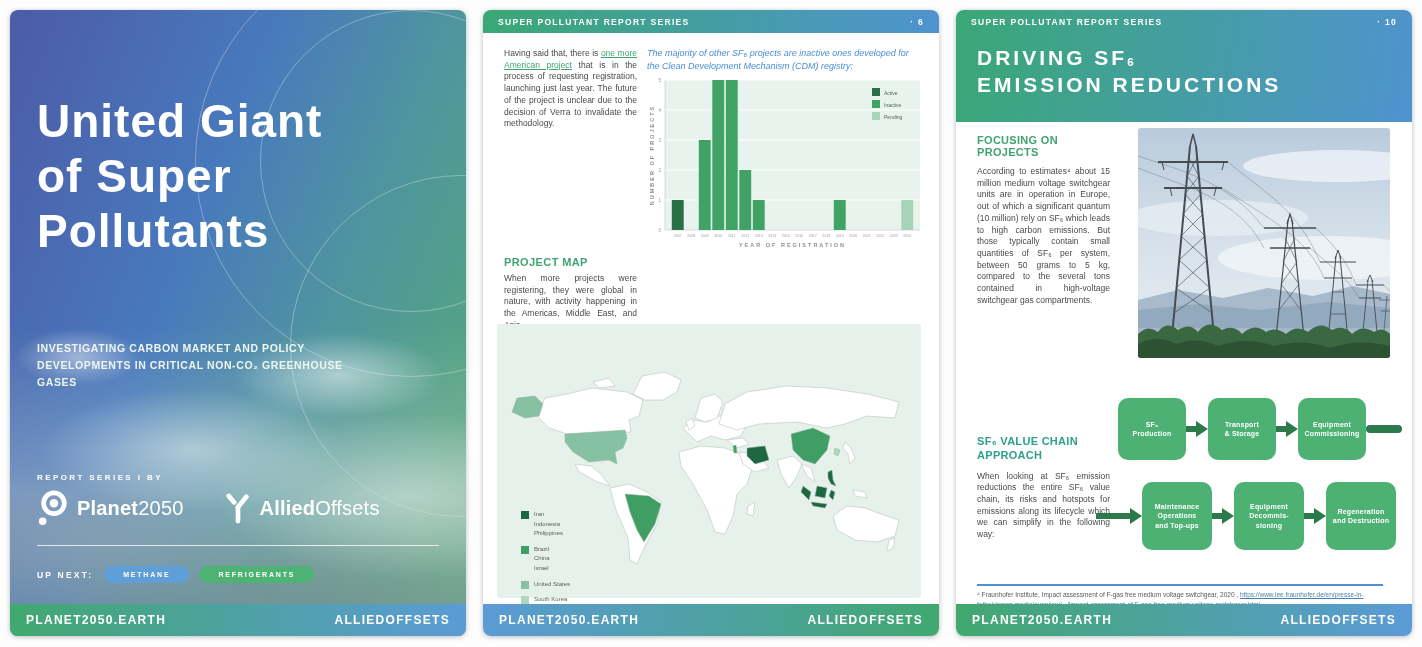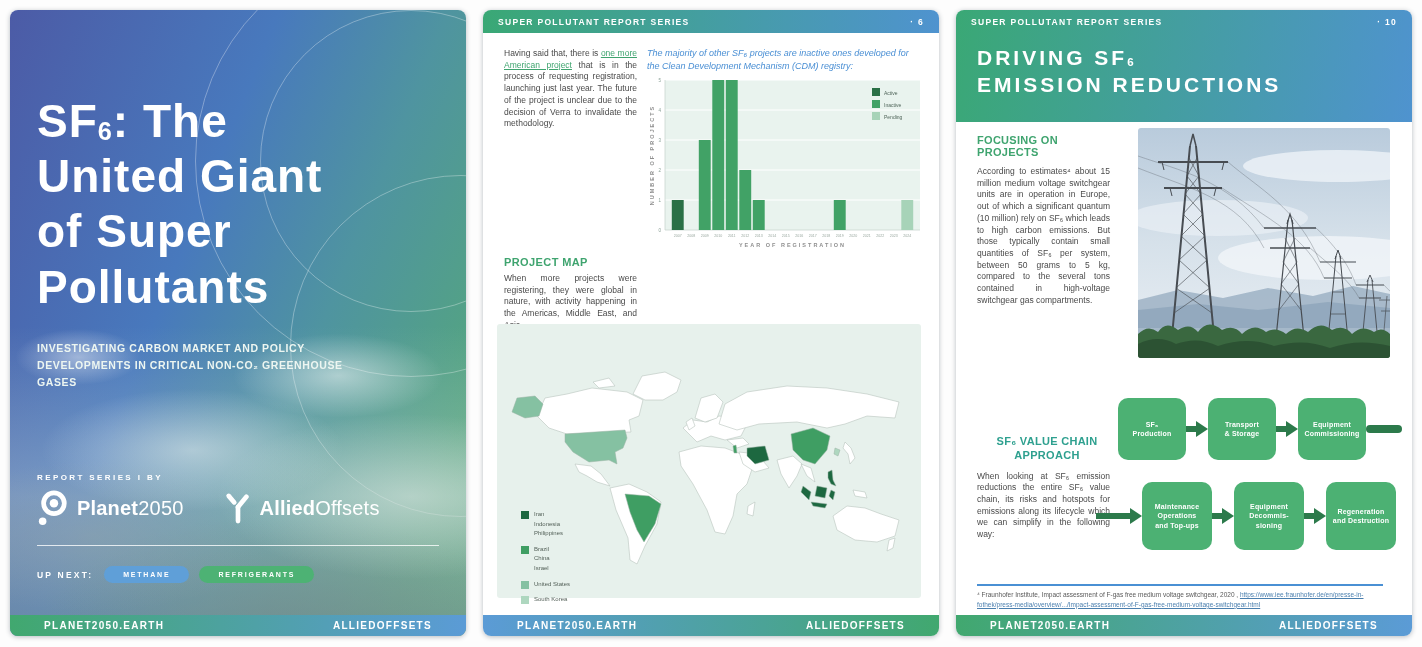--- a/index.html
+++ b/index.html
@@ -7,23 +7,23 @@
           font-family:"Liberation Sans",sans-serif;background:#fdfdfd;}
   .page{position:absolute;top:10px;width:456px;height:626px;background:#fff;
         border-radius:8px;box-shadow:0 1px 5px rgba(40,55,70,.33);overflow:hidden;}
   #cover{left:10px;} #p6{left:483px;} #p10{left:956px;}
 
   
   .strip{position:absolute;left:0;right:0;top:0;height:23px;display:flex;
          justify-content:space-between;align-items:center;padding:0 15px;box-sizing:border-box;
          color:#fff;font-size:8.5px;font-weight:bold;letter-spacing:1.3px;}
   .strip-grad{background:linear-gradient(90deg,#3aa875,#4f93cf);}
-  .footerbar{position:absolute;left:0;right:0;bottom:0;height:21px;display:flex;
-         justify-content:space-between;align-items:center;padding:0 34px;box-sizing:border-box;
-         color:#fff;font-size:10px;font-weight:bold;letter-spacing:1.3px;}
+  .footerbar{position:absolute;left:0;right:0;bottom:0;height:32px;display:flex;
+         justify-content:space-between;align-items:center;padding:0 16px;box-sizing:border-box;
+         color:#fff;font-size:12px;font-weight:bold;letter-spacing:1.3px;}
   .grad-gb{background:linear-gradient(90deg,#41a86f,#5b9bd6);}
   .grad-bg{background:linear-gradient(90deg,#5b9bd6,#41a86f);}
   .body-txt{font-size:8.5px;line-height:1.38;color:#4a4a4a;text-align:justify;}
 
   
   .cover-bg{position:absolute;inset:0;
     background:linear-gradient(112deg,#4c5ba6 0%,#4879bd 38%,#4f94a0 62%,#54a57f 88%,#58ab7b 100%);}
   .ring{position:absolute;border:1px solid rgba(255,255,255,.32);border-radius:50%;}
   .ring-a{width:430px;height:430px;left:185px;top:-65px;}
   .ring-b{width:300px;height:300px;left:250px;top:0px;}
@@ -72,21 +72,21 @@
   .ml-labels{font-size:6px;line-height:1.6;color:#55625a;}
 
   
   .banner{position:absolute;left:0;right:0;top:0;height:112px;
     background:linear-gradient(100deg,#3aa875,#4f93cf);}
   .banner .strip{background:transparent;}
   .banner-title{position:absolute;left:21px;top:34px;color:#fff;font-weight:bold;
     font-size:21px;letter-spacing:3px;line-height:1.3;}
   .leftcol{position:absolute;left:21px;top:124px;width:133px;}
   .h-green{color:#3fa46f;font-size:11px;font-weight:bold;letter-spacing:.3px;}
-  .h-teal{color:#2ea08f;font-size:11px;font-weight:bold;letter-spacing:.3px;line-height:1.3;text-align:center;}
+  .h-teal{color:#2ea08f;font-size:11px;font-weight:bold;letter-spacing:.3px;line-height:1.3;}
   .link-blue{color:#4a8fd4;text-decoration:underline;}
   .photo{position:absolute;left:182px;top:118px;width:252px;height:230px;border-radius:3px;overflow:hidden;}
   .vc-block{position:absolute;left:21px;top:424px;width:140px;}
   .flow{position:absolute;left:162px;top:388px;width:284px;height:156px;}
   .flow-row{position:absolute;display:flex;align-items:center;}
   .fr1{top:0;left:0;} .fr2{top:84px;left:-22px;}
   .fbox{border-radius:10px;color:#fff;font-size:7px;font-weight:bold;line-height:1.3;
     letter-spacing:.2px;display:flex;flex-direction:column;align-items:center;
     justify-content:center;text-align:center;box-sizing:border-box;padding:2px;}
   .fb1{width:68px;height:62px;} .fb2{width:70px;height:68px;}
@@ -101,21 +101,20 @@
 <div class="canvas">
 
   <div class="page" id="cover">
     <div class="cover-bg"></div>
     <div class="ring ring-a"></div>
     <div class="ring ring-b"></div>
     <div class="ring ring-c"></div>
     <div class="clouds"></div>
 
     <div class="cover-title">
-      <div><span>SF</span><span class="t-sub">6</span><span>: The</span></div>
       <div>United Giant</div>
       <div>of Super</div>
       <div>Pollutants</div>
     </div>
 
     <div class="cover-sub">INVESTIGATING CARBON MARKET AND POLICY DEVELOPMENTS IN CRITICAL NON-CO₂ GREENHOUSE GASES</div>
     <div class="series-by">REPORT SERIES I BY</div>
 
     <div class="logos">
       <div class="logo">

